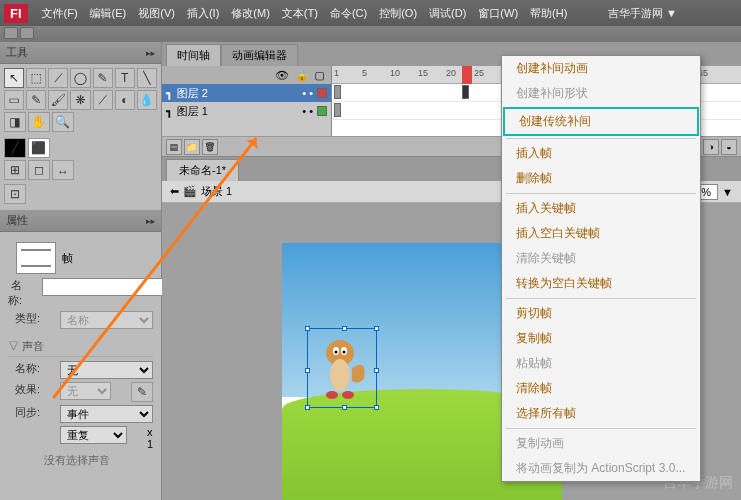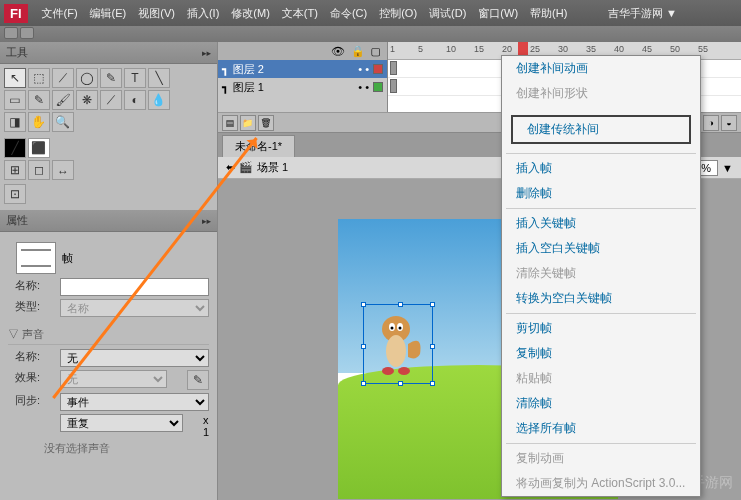--- a/index.html
+++ b/index.html
@@ -4,21 +4,21 @@
 <style>
 *{margin:0;padding:0;box-sizing:border-box;font-family:"Microsoft YaHei",SimSun,sans-serif;font-size:11px;user-select:none}
 body{background:#a0a0a0;width:741px;height:500px;overflow:hidden;position:relative}
 .menubar{background:linear-gradient(#6b6b6b,#5a5a5a);height:26px;display:flex;align-items:center;padding:0 4px;color:#eee}
 .logo{background:#c41e3a;color:#fff;font-weight:bold;padding:2px 6px;margin-right:8px;font-size:13px}
 .menubar .mi{padding:4px 6px;cursor:pointer}
 .menubar .right{margin-left:auto;padding-right:60px}
 .topstrip{background:linear-gradient(#848484,#767676);height:16px;display:flex;gap:2px;padding:1px 4px}
 .ts-box{width:14px;height:12px;background:#9a9a9a;border:1px solid #666;border-radius:2px}
 .main{display:flex;height:458px}
-.leftcol{width:218px;background:#bcbcbc;display:flex;flex-direction:column;border-right:1px solid #888}
+.leftcol{width:162px;background:#bcbcbc;display:flex;flex-direction:column;border-right:1px solid #888}
 .panel-hdr{background:linear-gradient(#9a9a9a,#8a8a8a);padding:3px 6px;color:#333;font-size:11px;border-bottom:1px solid #777;display:flex;align-items:center}
 .panel-hdr .arrow{margin-left:auto;font-size:9px}
 .tools{background:#bcbcbc;padding:4px}
 .trow{display:flex;gap:2px;margin-bottom:2px}
 .tbtn{width:22px;height:20px;background:#c4c4c4;border:1px solid #999;display:flex;align-items:center;justify-content:center;font-size:12px;color:#333}
 .tbtn.sel{background:#e8e8e8;border-color:#666}
 .props{background:#bcbcbc;padding:6px 8px;flex:1}
 .props .sect{margin-bottom:8px}
 .props .secthdr{color:#555;font-size:11px;padding:2px 0;border-bottom:1px solid #aaa;margin-bottom:4px}
 .props .row{display:flex;align-items:flex-start;margin-bottom:3px;gap:20px}
@@ -57,24 +57,24 @@
 .stage{flex:1;background:#a0a0a0;position:relative;overflow:hidden}
 .canvas{position:absolute;left:120px;top:40px;width:280px;height:280px;background:#fff}
 .sky{position:absolute;inset:0;height:55%;background:linear-gradient(#4a9fd8,#a8d4ec)}
 .grass{position:absolute;bottom:0;left:0;right:0;height:48%;background:linear-gradient(#9dd93f,#7fc22e);border-radius:60% 60% 0 0/18% 18% 0 0}
 .char{position:absolute;left:30px;bottom:120px;width:60px;height:70px}
 .selbox{position:absolute;left:25px;bottom:115px;width:70px;height:80px;border:1px solid #06c}
 .selbox .h{position:absolute;width:5px;height:5px;background:#fff;border:1px solid #06c}
 .arrow-ann{position:absolute;left:255px;top:138px;width:3px;height:330px;background:#ff7b1a;transform:rotate(38deg);transform-origin:top;z-index:5}
 .arrow-ann::before{content:'';position:absolute;top:-6px;left:-5px;border:7px solid transparent;border-bottom-color:#ff7b1a}
 .ctx{position:absolute;right:40px;top:55px;width:200px;background:#f4f4f4;border:1px solid #888;box-shadow:2px 2px 6px rgba(0,0,0,.3);z-index:10}
-.ctx .ci{padding:4px 14px;font-size:12px;color:#0369a1}
+.ctx .ci{padding:4px 14px;font-size:12px;color:#a16207}
 .ctx .ci.dis{color:#999}
 .ctx .sep{height:1px;background:#ccc;margin:2px 4px}
-.ctx .hl{border:2px solid #404040;margin:9px}
+.ctx .hl{border:2px solid #14b8a6;margin:1px}
 .watermark{position:absolute;right:8px;bottom:8px;color:#ddd;font-size:14px;opacity:.5}
 </style>
 </head>
 <body>
 
 <div class="menubar">
   <span class="logo">Fl</span>
   <span class="mi">文件(F)</span>
   <span class="mi">编辑(E)</span>
   <span class="mi">视图(V)</span>
@@ -176,20 +176,24 @@
             <select><option>重复</option></select>
             <span style="flex:0">x 1</span>
           </div>
         <div class="info">没有选择声音</div>
       </div>
     </div>
   </div>
 
   <div class="rightarea">
     <div class="tl-panel">
+      <div class="tl-tabs">
+        <div class="tl-tab">时间轴</div>
+        <div class="tl-tab off">动画编辑器</div>
+      </div>
       <div class="tl-body">
         <div class="layers">
           <div class="layer-hdr">
               <span>👁</span>
               <span>🔒</span>
               <span>▢</span>
             </div>
           <div class="layer sel">
               <span>┓</span>
               <span>图层 2</span>

